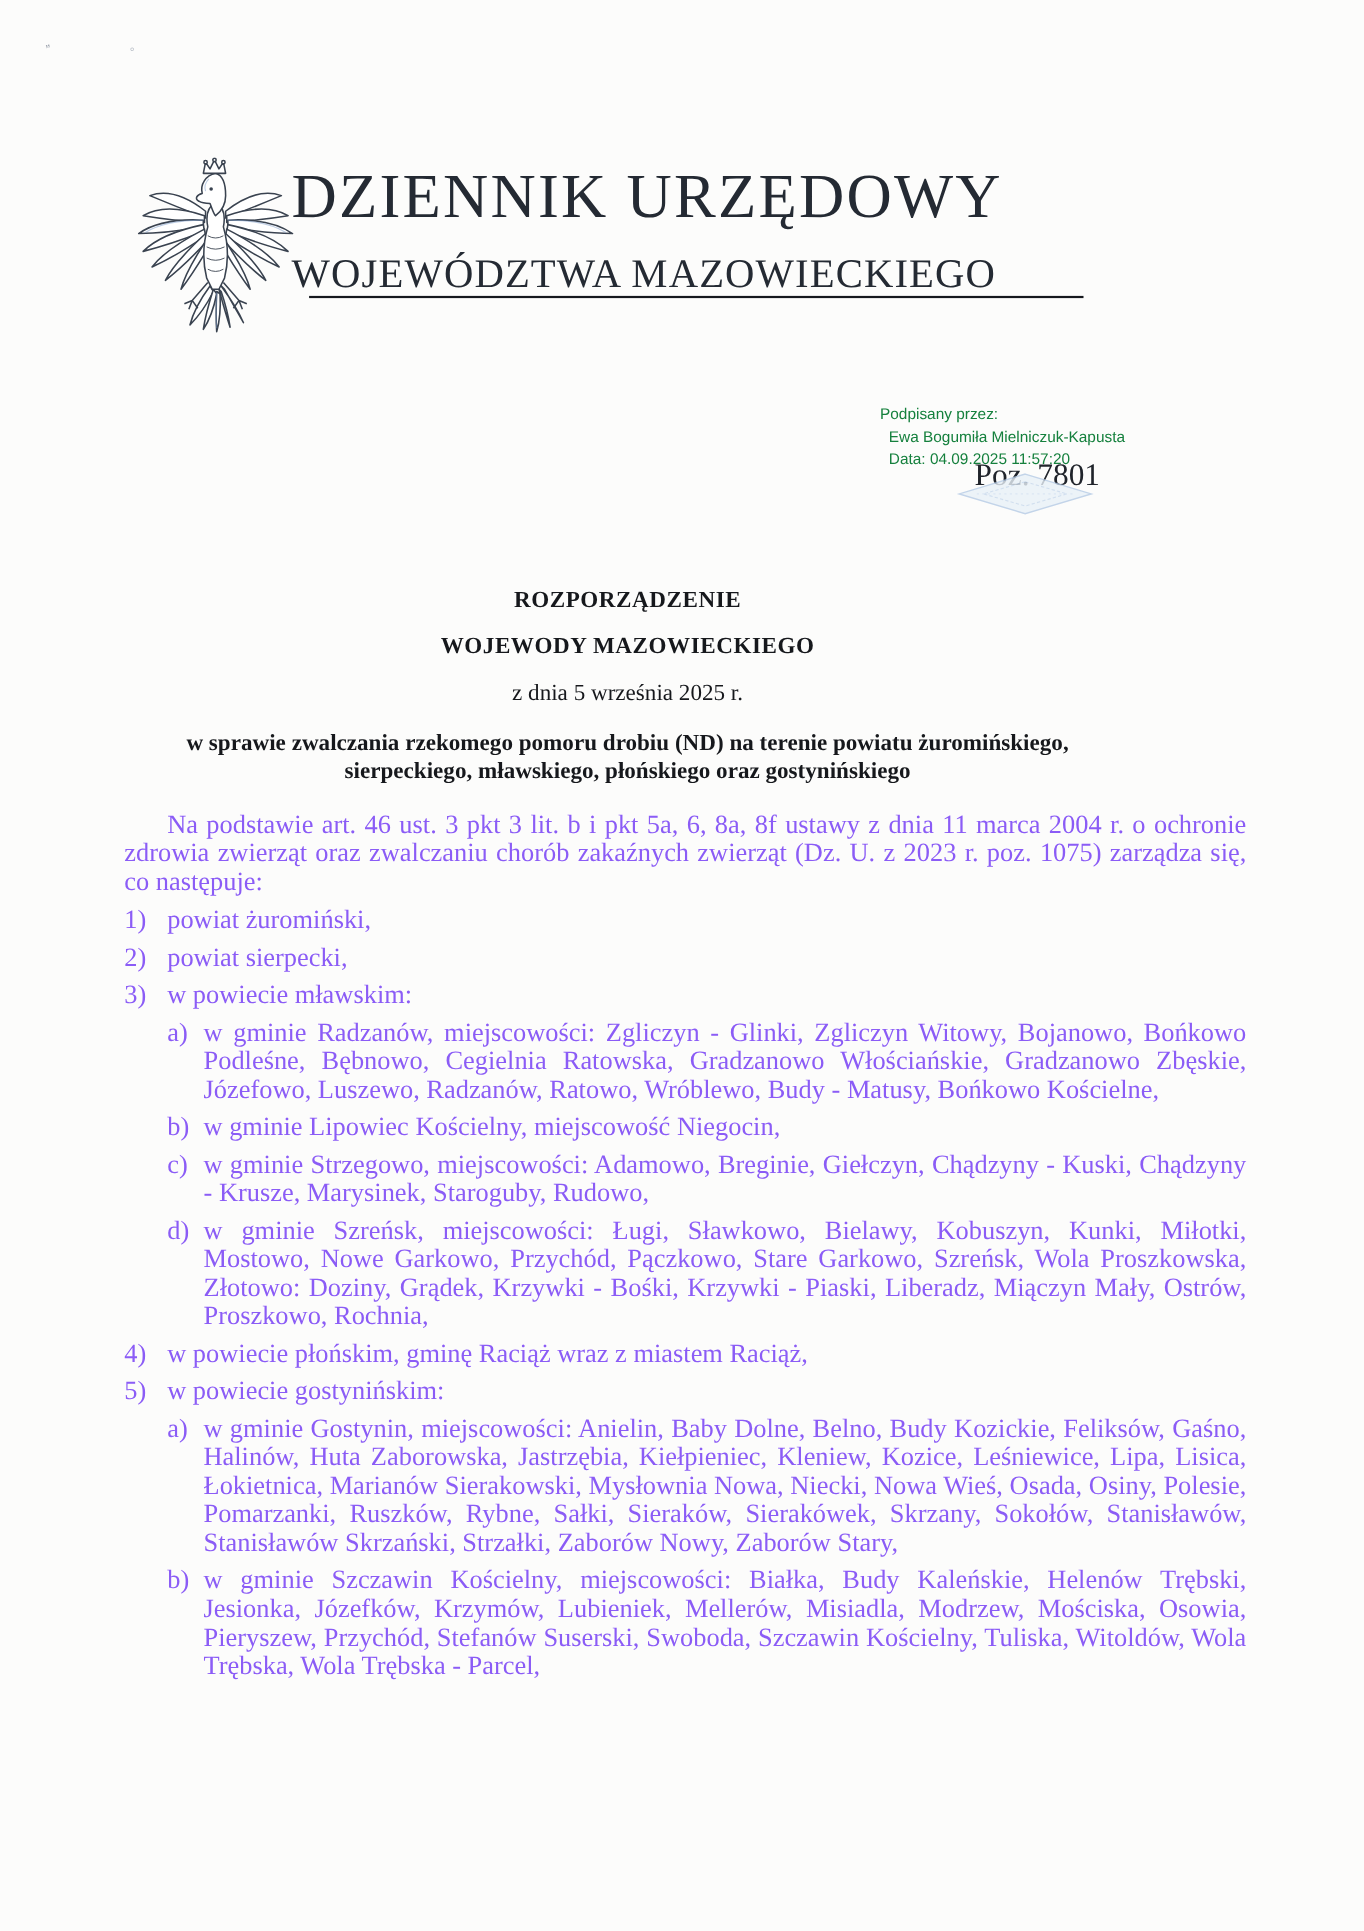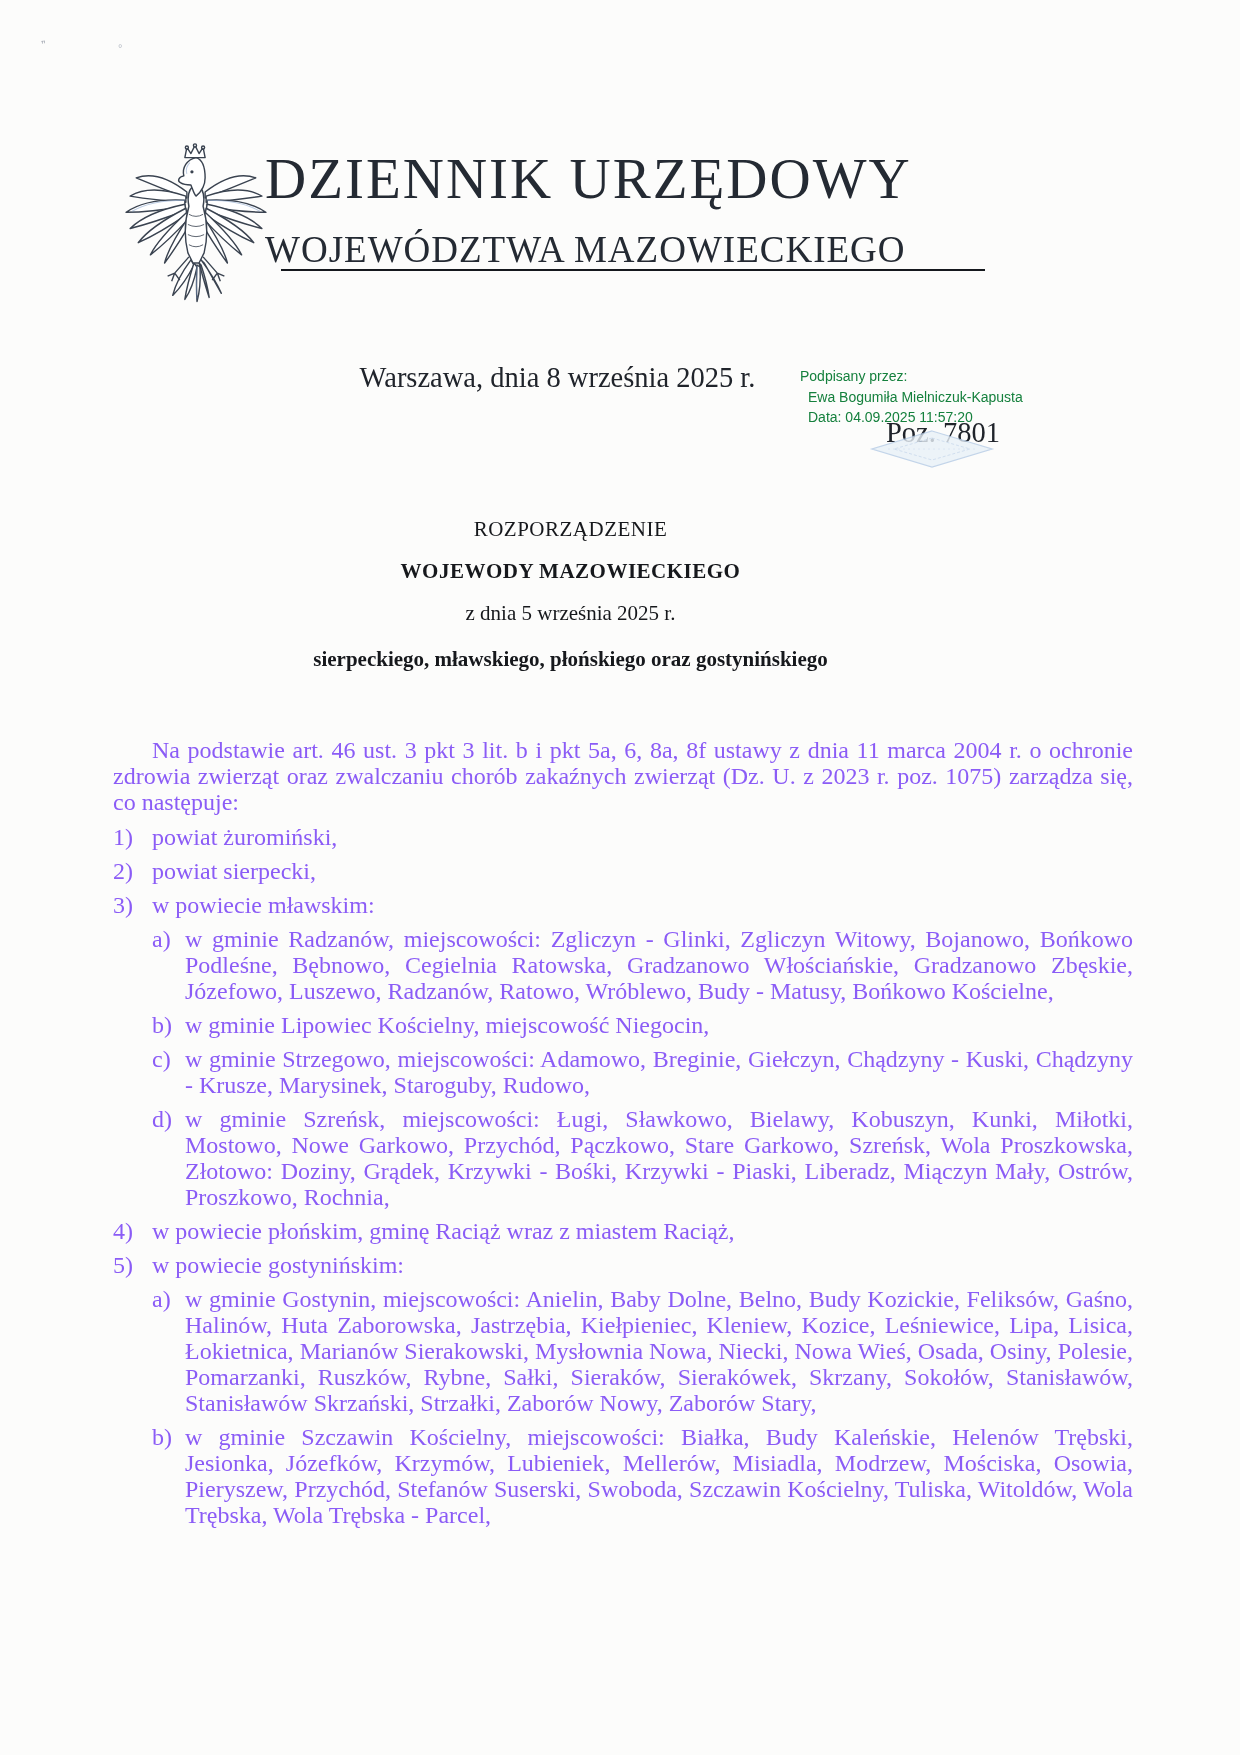--- a/index.html
+++ b/index.html
@@ -49,21 +49,21 @@
     font-size:14px; line-height:20.5px; color:#15803d;
   }
   .sig .ind { padding-left:8px; }
   .stamp { position:absolute; left:868px; top:429px; width:128px; height:40px; opacity:.8; }
 
   
   .act-head {
     position:absolute; left:108px; top:517px; width:925px;
     text-align:center; font-size:21px; color:#16181c;
   }
-  .act-type   { font-weight:normal; margin:0 0 17px 0; letter-spacing:.5px; }
+  .act-type   { font-weight:bold; margin:16px 0 17px 0; letter-spacing:.5px; }
   .act-issuer { font-weight:bold; margin:0 0 17px 0; letter-spacing:.5px; }
   .act-date   { margin:0 0 21px 0; }
   .act-subject{ font-weight:bold; line-height:25px; margin:0; }
 
   
   .doc-body {
     position:absolute; left:113px; top:737px; width:1020px;
     font-size:24px; line-height:26px; color:#8b5cf6;
   }
   .legal { margin:0 0 9px 0; text-indent:39px; text-align:justify; }
@@ -128,39 +128,39 @@
       <path d="M86,56 Q120,56 138,67"></path>
       <path d="M76,121 Q75,142 76,153"></path>
       <path d="M66,30 Q64,24 69,19"></path>
     </g>
   </svg>
 
   <div class="journal-title">DZIENNIK URZĘDOWY</div>
   <div class="journal-subtitle">WOJEWÓDZTWA MAZOWIECKIEGO</div>
   <div class="header-rule"></div>
 
-  <div class="place-date">Warszawa, dnia 8 września 2025 r.</div>
   <div class="poz">Poz. 7801</div>
 
   <div class="sig">
     <div>Podpisany przez:</div>
     <div class="ind">Ewa Bogumiła Mielniczuk-Kapusta</div>
     <div class="ind">Data: 04.09.2025 11:57:20</div>
   </div>
   <svg class="stamp" viewBox="0 0 128 40" xmlns="http://www.w3.org/2000/svg">
     <polygon points="64,2 124,20 64,38 4,20" fill="#e9f1f8" stroke="#b5cbe5" stroke-width="1.3"></polygon>
     <polygon points="64,9 102,20 64,31 26,20" fill="none" stroke="#c6d8ec" stroke-width="1" stroke-dasharray="3 2"></polygon>
     <path d="M20,20 H108" stroke="#d4e2f1" stroke-width="1" stroke-dasharray="2 3"></path>
   </svg>
 
   <div class="act-head">
     <div class="act-type">ROZPORZĄDZENIE</div>
     <div class="act-issuer">WOJEWODY MAZOWIECKIEGO</div>
     <div class="act-date">z dnia 5 września 2025 r.</div>
     <div class="act-subject">
+      <div>w sprawie zwalczania rzekomego pomoru drobiu (ND) na terenie powiatu żuromińskiego,</div>
       <div>sierpeckiego, mławskiego, płońskiego oraz gostynińskiego</div>
     </div>
   </div>
 
   <div class="doc-body">
     <p class="legal">Na podstawie art. 46 ust. 3 pkt 3 lit. b i pkt 5a, 6, 8a, 8f ustawy z dnia 11 marca 2004 r. o ochronie zdrowia zwierząt oraz zwalczaniu chorób zakaźnych zwierząt (Dz. U. z 2023 r. poz. 1075) zarządza się, co następuje:</p>
 
     <div class="li">
       <span class="m">1)</span>
       <span class="t">powiat żuromiński,</span>

